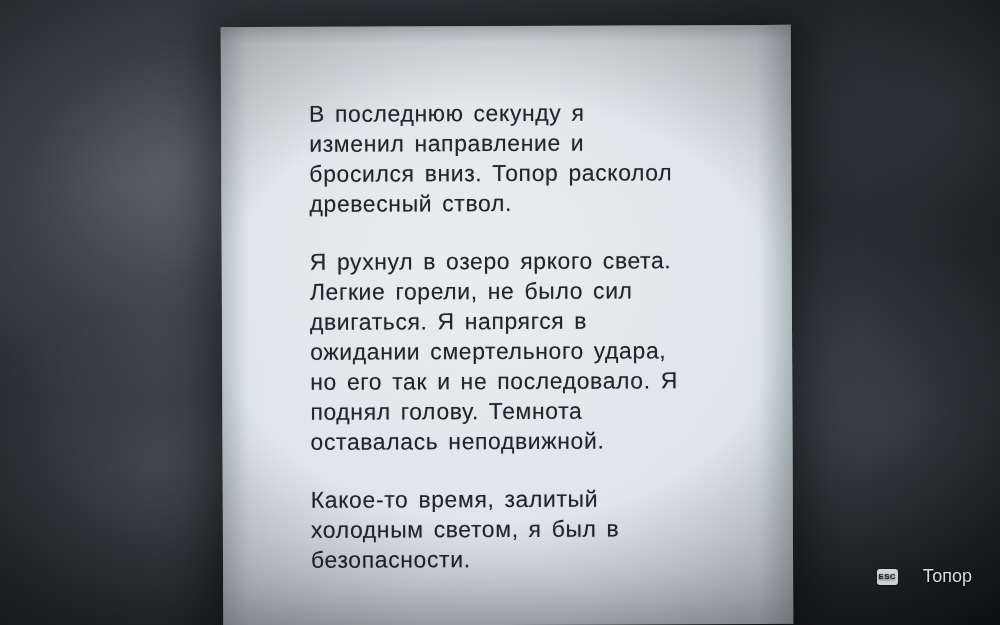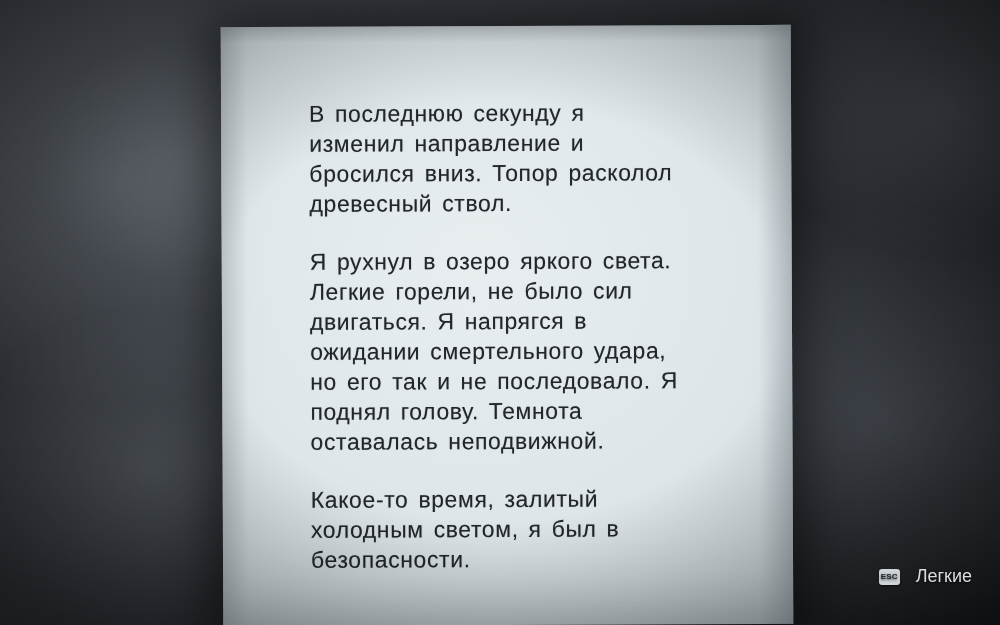--- a/index.html
+++ b/index.html
@@ -108,21 +108,21 @@
   }
   #note-text p:last-child { margin-bottom: 0; }
 
   
   #back-prompt {
     position: absolute;
     right: 28px;
     bottom: 38px;
     display: flex;
     align-items: center;
-    gap: 16px;
+    gap: 25px;
     color: #d8dde1;
     font-size: 18px;
     text-shadow: 0 1px 3px rgba(0,0,0,0.8);
   }
   #back-key {
     display: inline-flex;
     align-items: center;
     justify-content: center;
     width: 21px;
     height: 16px;
@@ -150,16 +150,16 @@
       <p>В последнюю секунду я изменил направление и бросился вниз. Топор расколол древесный ствол.</p>
       <p>Я рухнул в озеро яркого света. Легкие горели, не было сил двигаться. Я напрягся в ожидании смертельного удара, но его так и не последовало. Я поднял голову. Темнота оставалась неподвижной.</p>
       <p>Какое-то время, залитый холодным светом, я был в безопасности.</p>
     </div>
   </div>
 
   <div id="vignette"></div>
 
   <div id="back-prompt">
     <span id="back-key">ESC</span>
-    <span>Легкие</span>
+    <span>Топор</span>
   </div>
 
 </div>
 
 </body></html>

